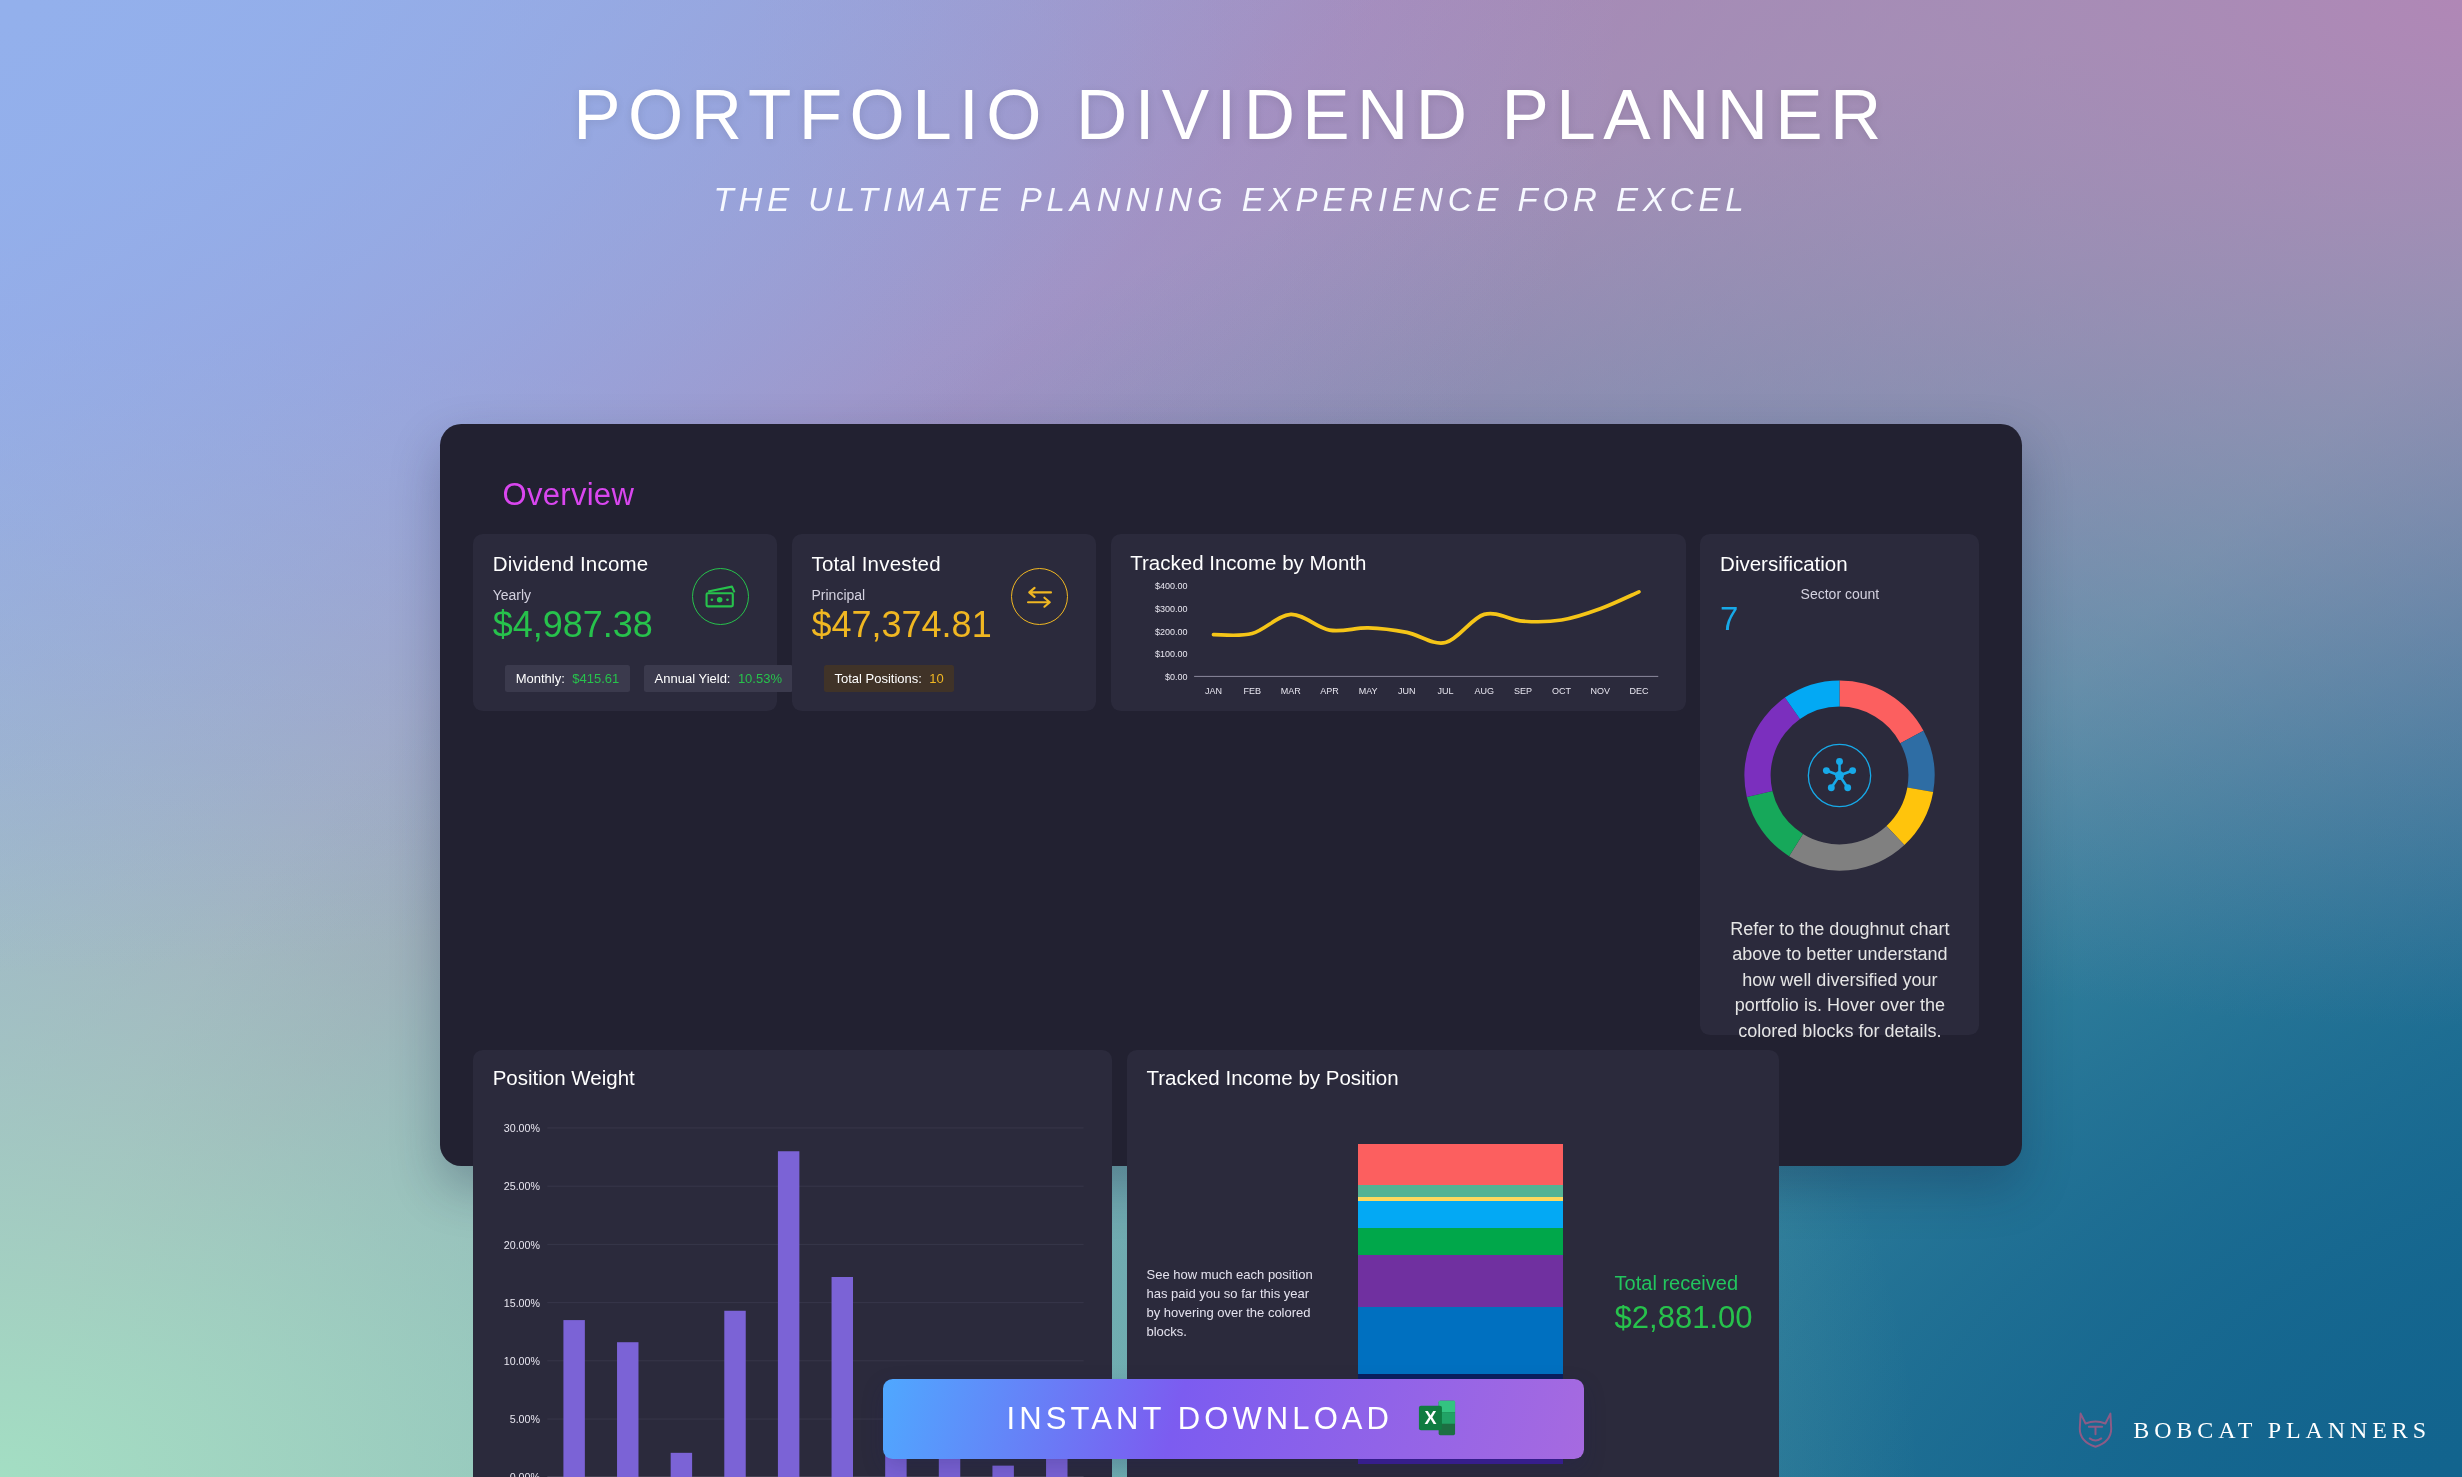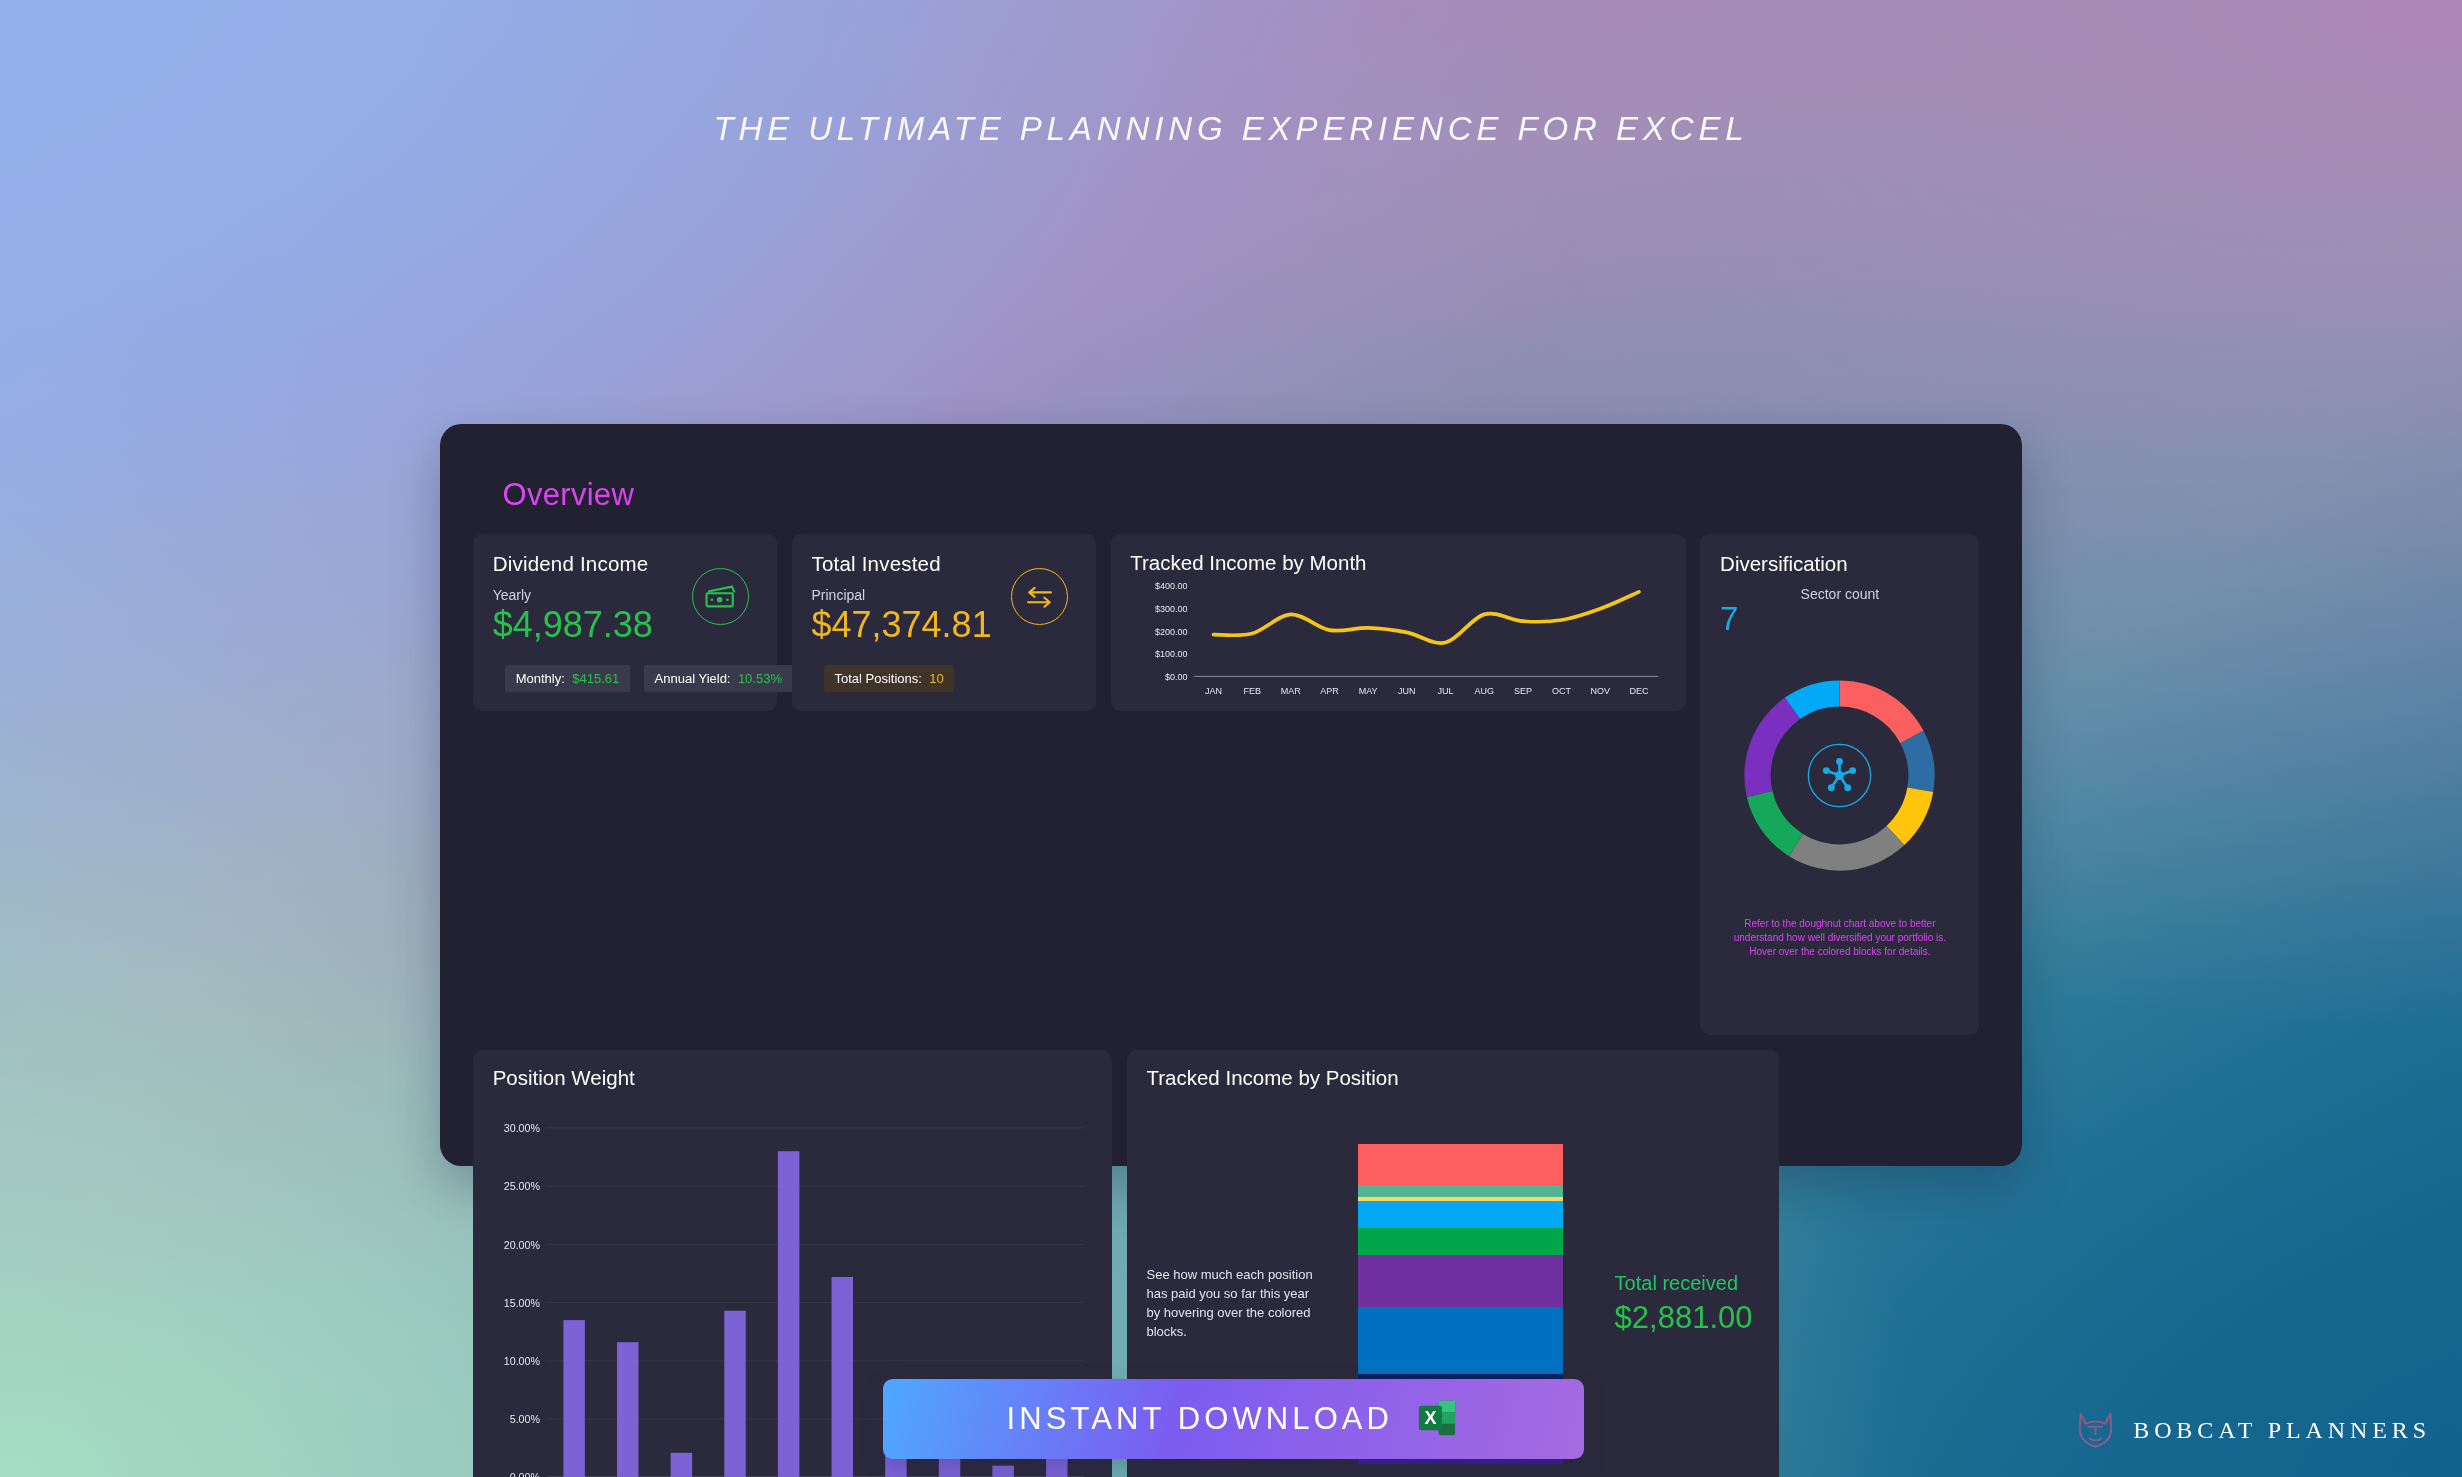--- a/index.html
+++ b/index.html
@@ -65,21 +65,21 @@
   .card-month { width:575px; height:177px; padding:16.4px 19.7px 11.5px 19.7px; }
   .card-title { font-size:20.5px; color:#ffffff; font-weight:400; }
   .month-plot { position:relative; width:100%; height:123px; margin-top:3.3px; }
 
   
   .card-div { width:279px; height:501px; padding:18px 19.7px; }
   .div-sub { font-size:14px; color:#d4d2e0; margin-top:9.8px;text-align:center; }
   .div-count { font-size:33px; font-weight:300; color:#17a9e8; line-height:1.05; }
   .donut-wrap { display:flex; justify-content:center; margin-top:36px; }
   .div-note {
-    margin-top:39px; font-size:10px; line-height:1.42; color:#d946ef;
+    margin-top:39px; font-size:18px; line-height:1.42; color:#e5e5e5;
     text-align:center; padding:0 4.9px;
   }
 
   
   .card-pos { width:639px; height:501px; padding:16.4px 19.7px; }
   .bars-plot { position:relative; width:100%; height:410px; margin-top:14.8px; }
 
   
   .card-inc { width:652px; height:501px; padding:16.4px 19.7px; }
   .inc-body { display:flex; align-items:center; height:427px; }
@@ -103,20 +103,21 @@
     position:absolute; right:31px; top:1407px; display:flex; align-items:center; gap:16.4px;
   }
   .brand-label { font-size:24px; letter-spacing:4.9px; color:#ffffff; font-weight:300;font-family:Liberation Serif, serif; }
 
   .svgtxt { font-family:"Liberation Sans", sans-serif; }
 </style>
 </head>
 <body>
 
 <div class="hero">
+  <div class="hero-title">PORTFOLIO DIVIDEND PLANNER</div>
   <div class="hero-sub">THE ULTIMATE PLANNING EXPERIENCE FOR EXCEL</div>
 </div>
 
 <div class="dash">
   <div class="dash-title">Overview</div>
 
   <div class="grid-top">
 
     <div class="card kpi">
       <div class="kpi-title">Dividend Income</div>

